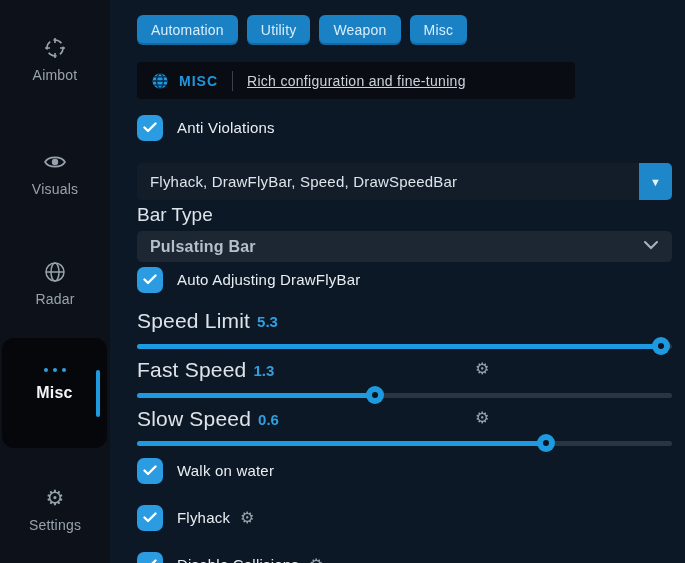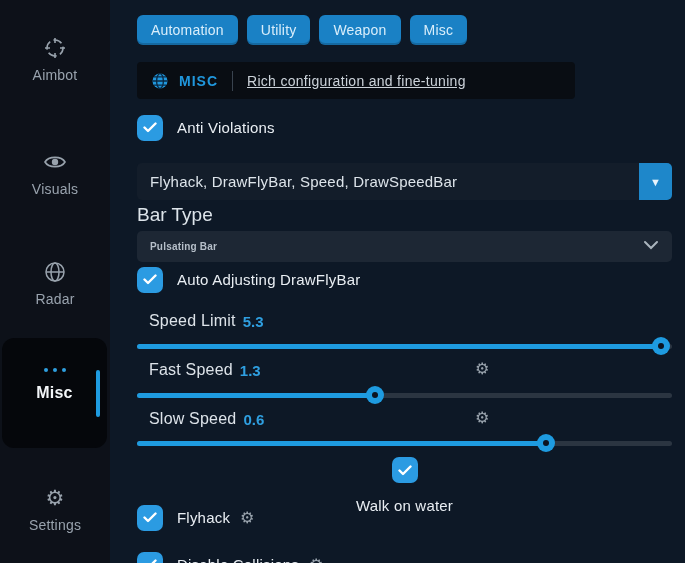--- a/index.html
+++ b/index.html
@@ -52,26 +52,26 @@
   .mselect .val { padding-left:13px; font-size:15px; color:#dde4ea; letter-spacing:.2px; }
   .mselect .btn { position:absolute; right:0; top:0; width:33px; height:37px; background:#1e87ca;
                   border:none; border-radius:0 5px 5px 0; color:#e8f4fc; font-size:11px; cursor:pointer;
                   font-family:inherit; }
 
   .field-label { top:204px; font-size:19px; color:#dde4ea; }
 
   
   .select { top:231px; height:31px; background:#1d2734; border-radius:5px;
             display:flex; align-items:center; cursor:pointer; }
-  .select .val { padding-left:13px; font-size:10px; color:#b6bfc9; font-weight:bold; letter-spacing:.2px; }
+  .select .val { padding-left:13px; font-size:16px; color:#b6bfc9; font-weight:bold; letter-spacing:.2px; }
   .select .chev { position:absolute; right:13px; top:9px; }
 
   
   .slider-label { display:flex; align-items:center; height:18px; }
-  .slider-label .name { font-size:16px; color:#dde3e9; letter-spacing:.2px;margin-left:12px; }
+  .slider-label .name { font-size:21px; color:#dde3e9; letter-spacing:.2px; }
   .slider-label .value { font-size:15px; color:#2f9fe0; font-weight:bold; margin-left:7px; }
   .gear { color:#98a2ac; font-size:16px; line-height:1; cursor:pointer; }
   .slider-gear { position:absolute; left:338px; top:0; }
   .track { position:absolute; width:535px; height:5px; border-radius:3px; background:#2b3541; cursor:pointer; }
   .track .fill { position:absolute; left:0; top:0; height:5px; border-radius:3px; background:#1e9be0; }
   .track .handle { position:absolute; top:-7px; width:18px; height:18px; border-radius:50%;
                    background:#1e9be0; cursor:grab; }
   .track .handle::after { content:""; position:absolute; left:6px; top:6px; width:6px; height:6px;
                           border-radius:50%; background:#0c1420; }
 </style>
@@ -196,21 +196,21 @@
   <div class="content slider-label" style="top:410px;">
     <span class="name">Slow Speed</span>
     <span class="value">0.6</span>
     <span class="gear slider-gear">⚙</span>
   </div>
   <div class="content track" style="top:441px;">
     <span class="fill" style="width: 76.5%;"></span>
     <span class="handle" style="left: calc(76.5% - 9px);"></span>
   </div>
 
-  <div class="content chk-row" style="top:457px;flex-direction:column;">
+  <div class="content chk-row" style="top:457px;">
     <span class="chk">
       <svg viewBox="0 0 14 11" fill="none" stroke="#fff" stroke-width="2.4" stroke-linecap="round" stroke-linejoin="round">
           <path d="M1.5 5.5L5 9L12.5 1.5"></path>
         </svg>
     </span>
     <span class="chk-label">Walk on water</span>
   </div>
 
   <div class="content chk-row" style="top:504px;">
     <span class="chk">

